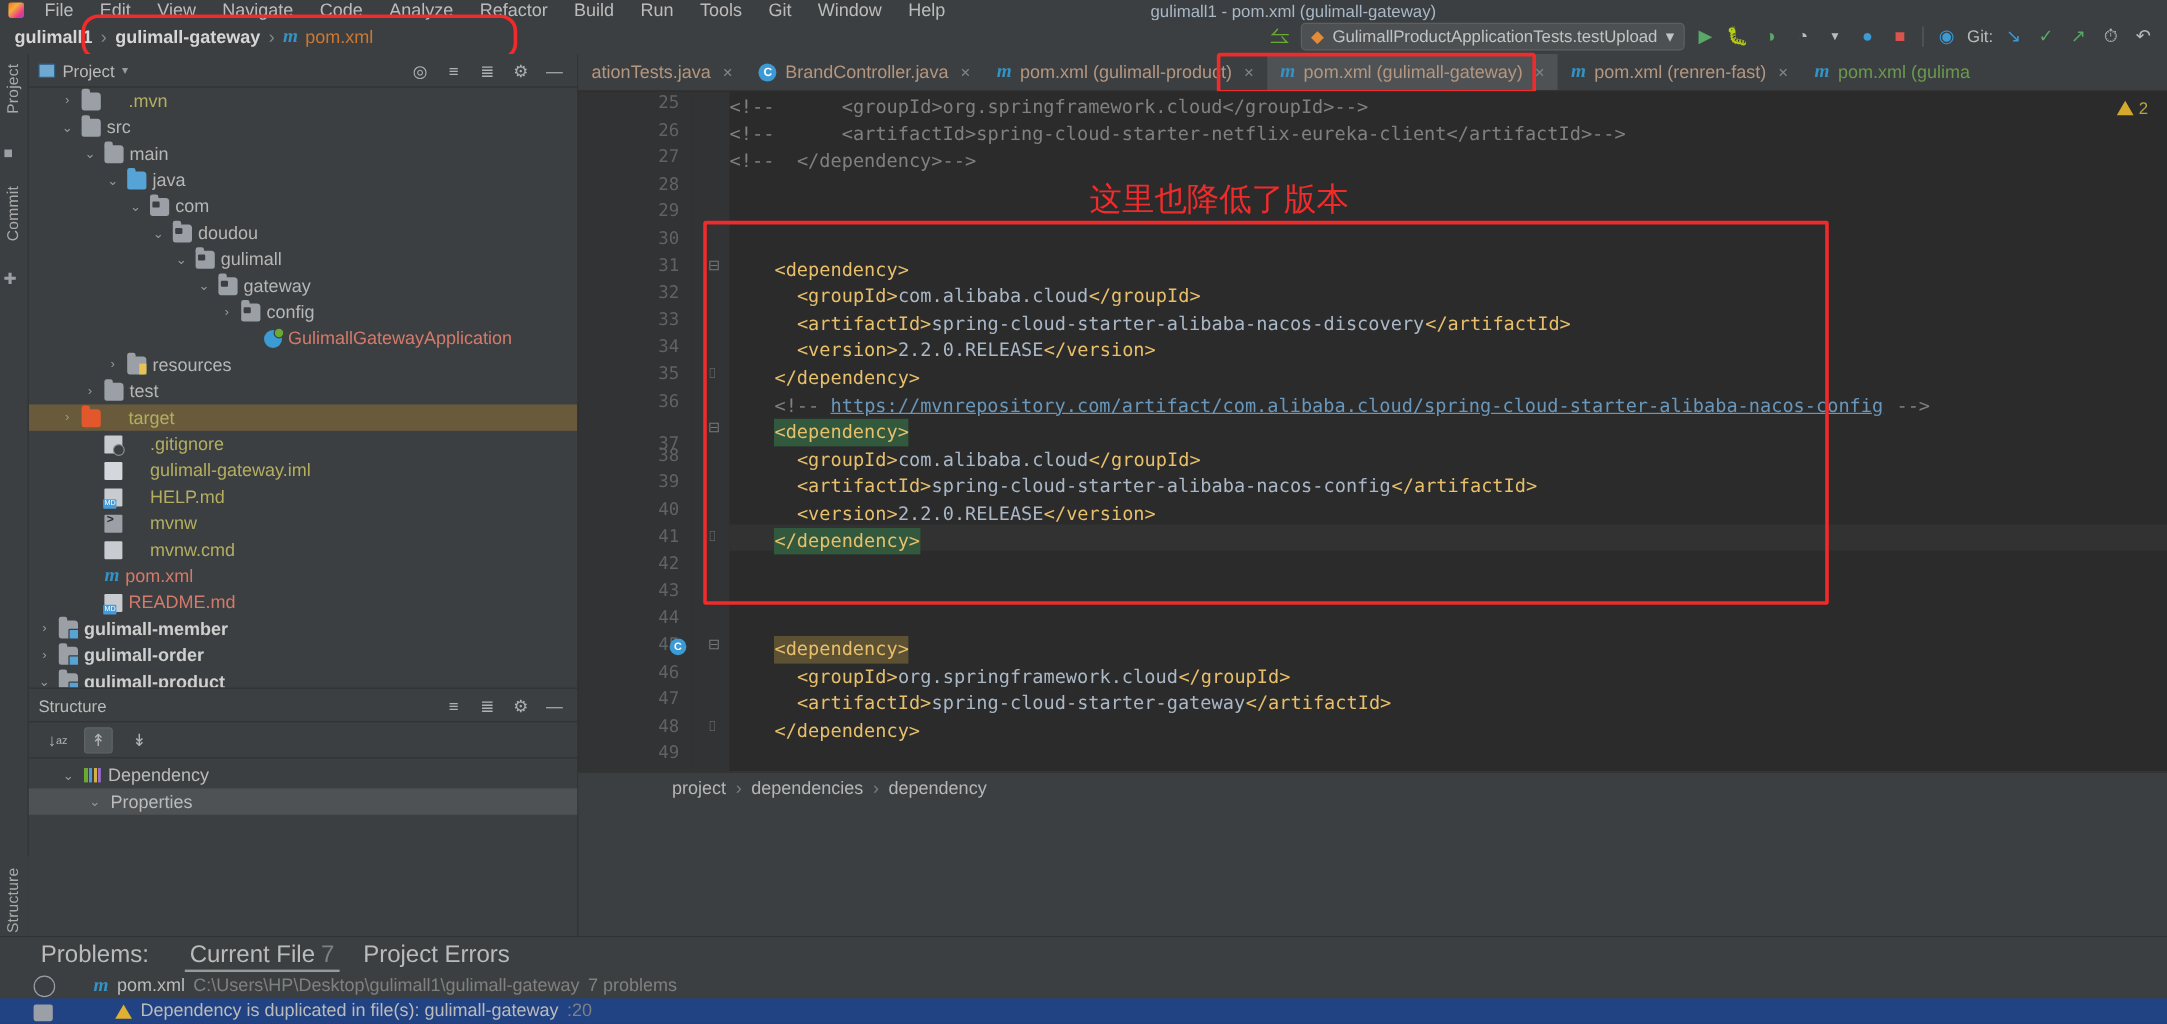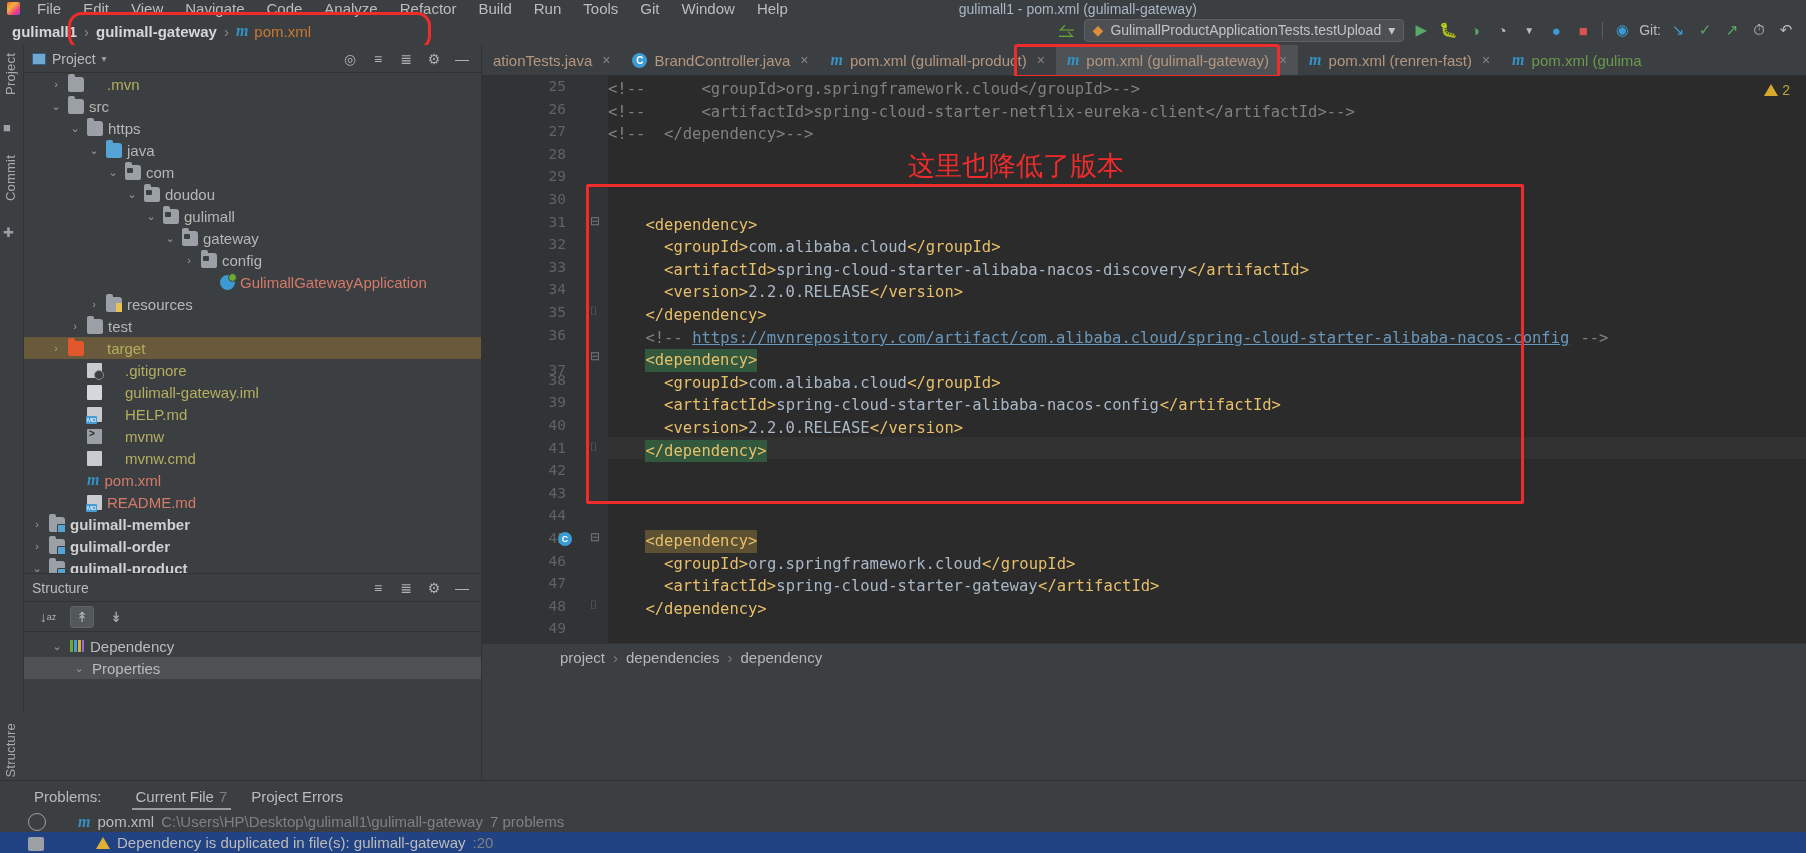--- a/index.html
+++ b/index.html
@@ -174,21 +174,21 @@
 
   
   .warnbadge { position: absolute; top: 82px; right: 16px; display:flex; align-items:center; gap:4px; font-size:14px; color:#b5a642; }
   .tri { width:0;height:0;border-left:7px solid transparent;border-right:7px solid transparent;border-bottom:12px solid #d5a92b; position:relative;}
 
   
   .problems {
     position: absolute; left: 0; bottom: 0; width: 1806px; height: 73px;
     background: #3c3f41; border-top: 1px solid #323232;
   }
-  .problems-header { height: 30px; display: flex; align-items: center; gap: 0; padding-left: 34px; font-size: 15px; }
+  .problems-header { height: 30px; display: flex; align-items: center; gap: 0; padding-left: 34px; font-size: 20px; }
   .problems-header .ptitle { color: #bbbbbb; margin-right: 22px; }
   .ptab { padding: 0 12px; height: 30px; display: flex; align-items: center; gap: 5px; color: #bbbbbb; position: relative;}
   .ptab.active:after { content:""; position:absolute; bottom:1px; left:8px; right:8px; height:2px; background:#9a9a9a;}
   .ptab .cnt { color: #7f7f7f; }
   .prow {
     height: 21px; display: flex; align-items: center; gap: 7px; padding-left: 78px;
     font-size: 15px; color: #bbbbbb; white-space: nowrap;
   }
   .prow.sel { background: #214283; }
   .ppath { color: #808080; }
@@ -304,21 +304,21 @@
           <span class="lbl-yellow">.mvn</span>
         </div>
         <div class="node" style="padding-left: 25px;">
           <span class="arrow">⌄</span>
           <span class="fi folder"></span>
           <span class="lbl-gray">src</span>
         </div>
         <div class="node" style="padding-left: 44px;">
           <span class="arrow">⌄</span>
           <span class="fi folder"></span>
-          <span class="lbl-gray">https</span>
+          <span class="lbl-gray">main</span>
         </div>
         <div class="node" style="padding-left: 63px;">
           <span class="arrow">⌄</span>
           <span class="fi folder blue"></span>
           <span class="lbl-gray">java</span>
         </div>
         <div class="node" style="padding-left: 82px;">
           <span class="arrow">⌄</span>
           <span class="fi folder pkg"></span>
           <span class="lbl-gray">com</span>

